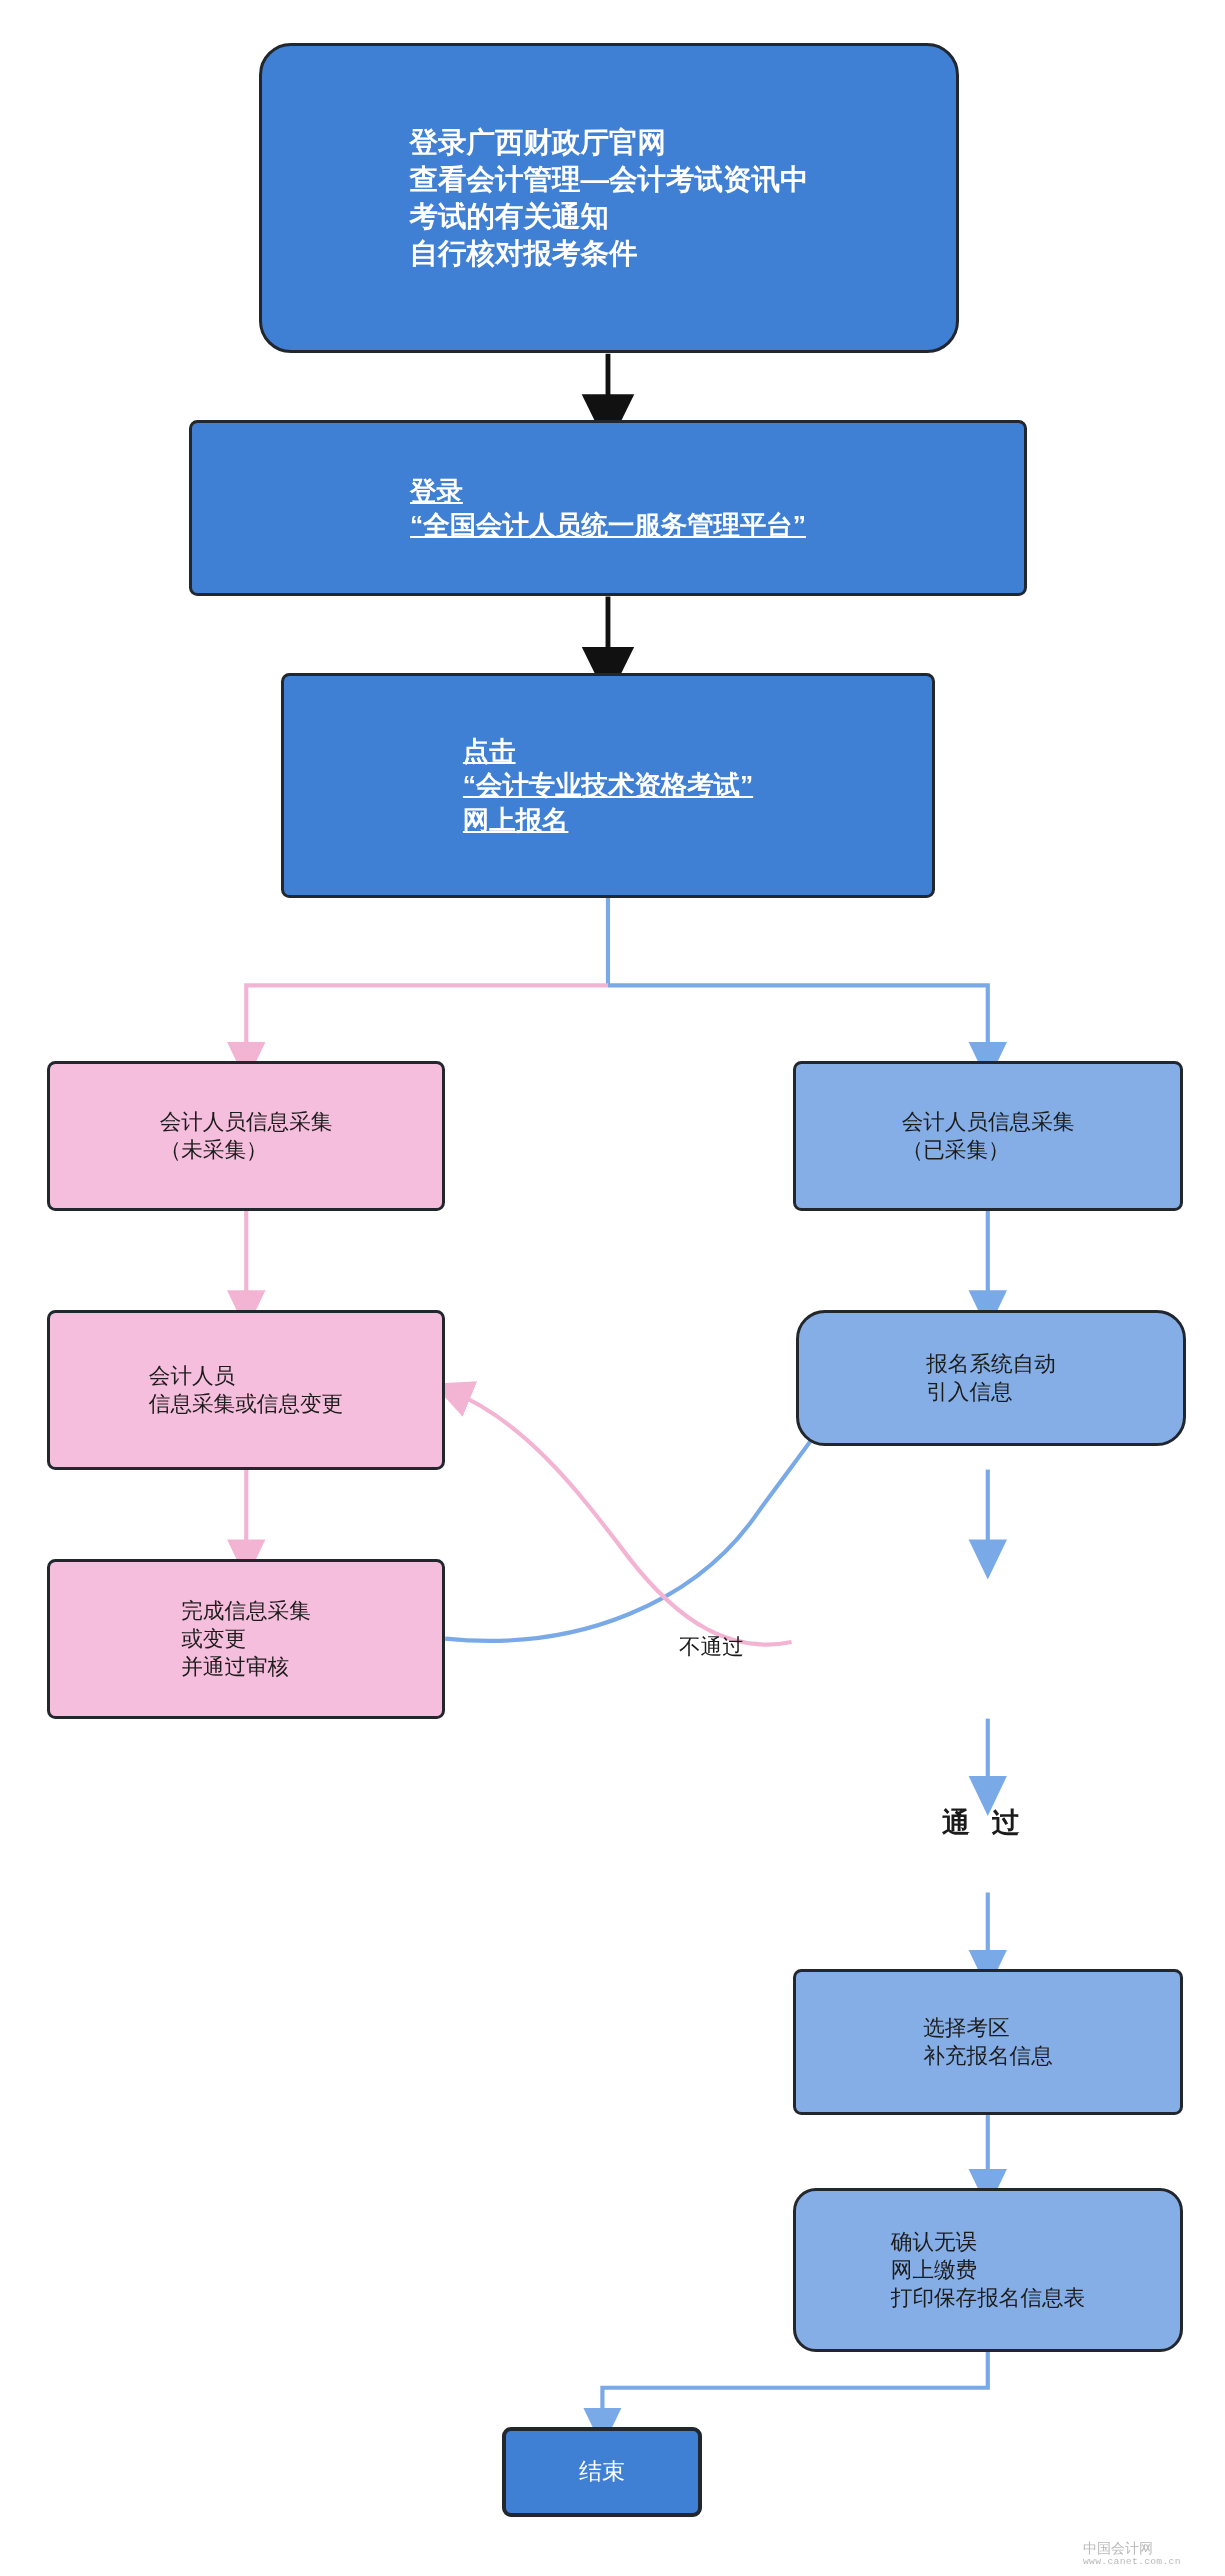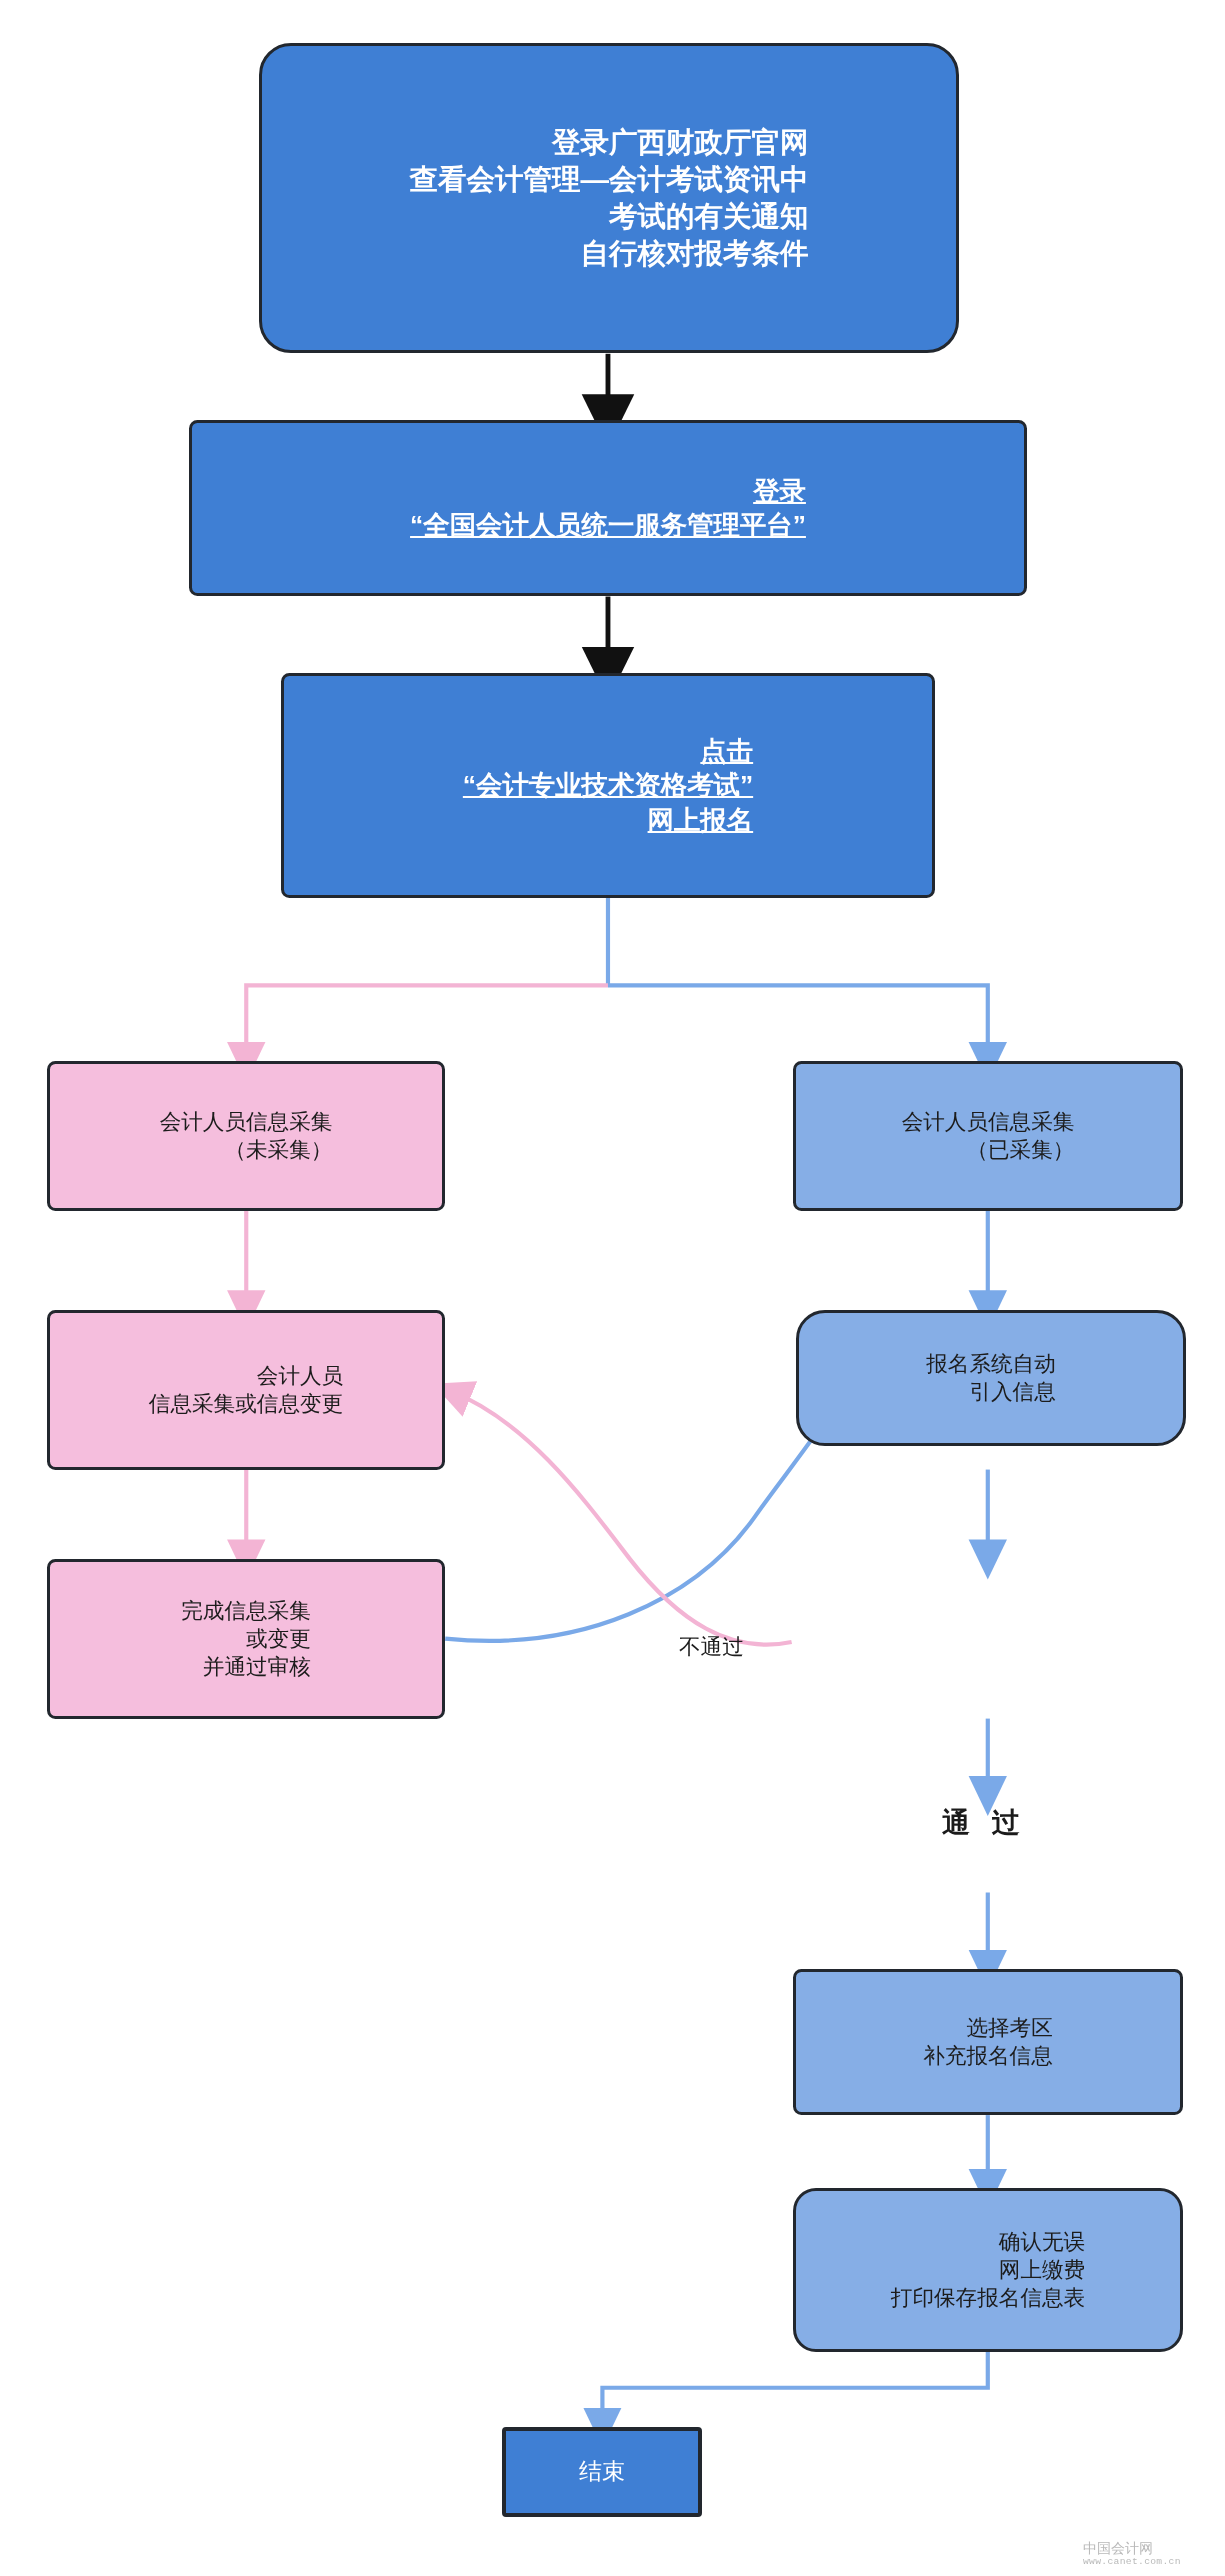--- a/index.html
+++ b/index.html
@@ -21,21 +21,21 @@
     width:1225px;
     height:2576px;
     pointer-events:none;
   }
   .node{
     position:absolute;
     box-sizing:border-box;
     display:flex;
     align-items:center;
     justify-content:center;
-    text-align:right;
+    text-align:left;
     border:3.5px solid #22272e;
     line-height:1.30;
     white-space:pre-line;
     z-index:3;
   }
   .node.blue-dark{
     background:#3f7fd4;
     color:#ffffff;
   }
   .node.blue-mid{
@@ -46,21 +46,21 @@
     background:#f5bedd;
     color:#1c1c1c;
   }
   .node.start{
     border-radius:32px;
   }
   .node.rect{
     border-radius:8.4px;
   }
   .node.terminator{
-    border-radius:4px;
+    border-radius:9px;
     border-width:4.2px;
   }
   .fs-xl{font-size:28.5px;font-weight:700;}
   .fs-lg{font-size:26.4px;font-weight:700;text-decoration:underline;}
   .fs-md{font-size:23px;font-weight:400;}
   .fs-sm{font-size:21.6px;font-weight:400;}
   .edge-label{
     position:absolute;
     color:#1b1b1b;
     z-index:4;

